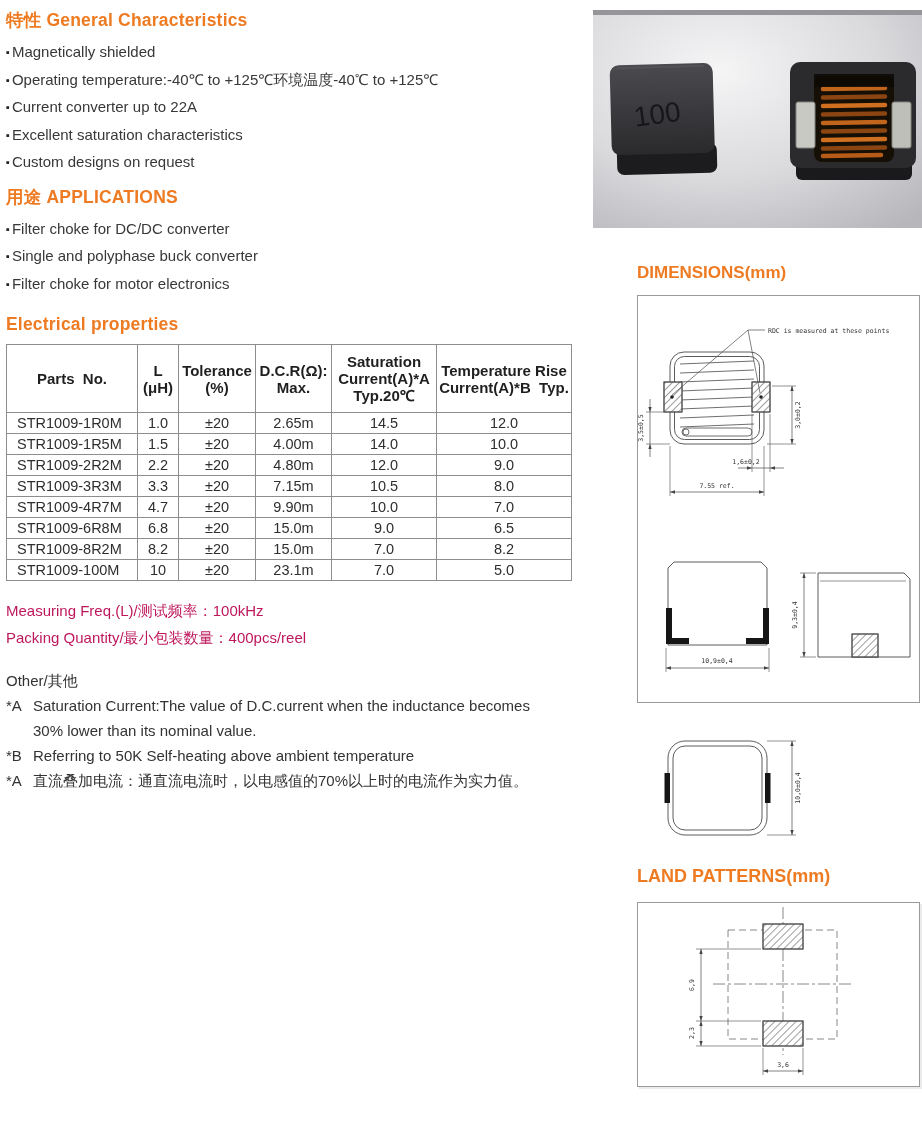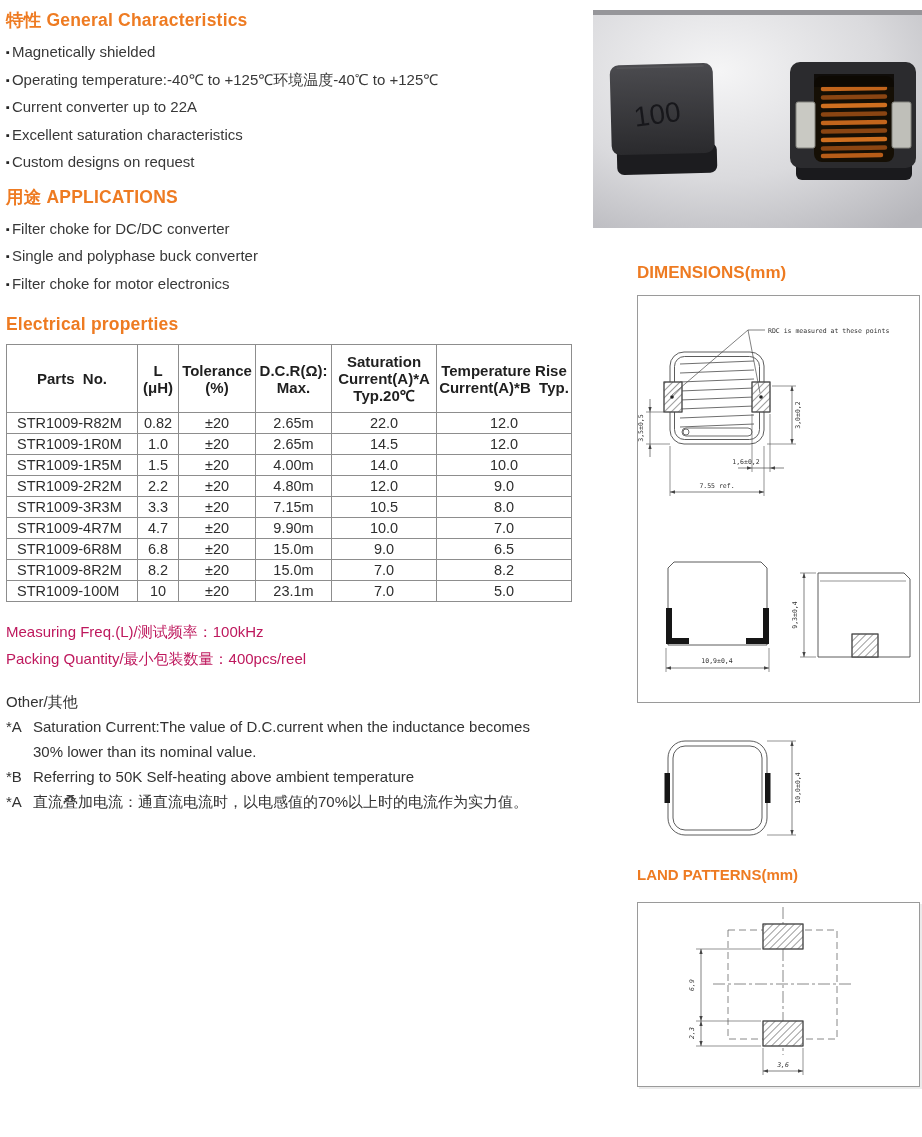--- a/index.html
+++ b/index.html
@@ -34,22 +34,22 @@
   .plain-line { font-size:15px; line-height:27px; color:#be185d; }
   .other-title { margin-top:17px; font-size:15px; line-height:25px; color:#333; }
   .note-item { display:flex; font-size:15px; line-height:25px; color:#333; }
   .note-marker { width:27px; flex:0 0 27px; }
   .note-text { white-space:pre-line; }
 
   
   .photo-wrap { position:absolute; left:593px; top:10px; width:329px; height:218px; }
   .dim-title  { position:absolute; left:637px; top:263px; font-size:17px; }
   .dim-box    { position:absolute; left:637px; top:295px; width:283px; height:408px; border:1px solid #9a9a9a; background:#fff; }
-  .land-title { position:absolute; left:637px; top:866px; font-size:15px; }
-  .land-box   { position:absolute; left:637px; top:902px; width:283px; height:185px; border:1px solid #9a9a9a; background:#fff; box-shadow:2px 2px 0 rgba(0,0,0,.08);font-style:italic; }
+  .land-title { position:absolute; left:637px; top:866px; font-size:18px; }
+  .land-box   { position:absolute; left:637px; top:902px; width:283px; height:185px; border:1px solid #9a9a9a; background:#fff; box-shadow:2px 2px 0 rgba(0,0,0,.08); }
   svg { display:block; }
   .dtxt { font-family:"DejaVu Sans Mono", monospace; font-size:6.5px; fill:#333; }
 </style>
 </head>
 <body>
 
 <div class="left-col">
 
   <h2 class="orange sec-title">特性 General Characteristics</h2>
   <div>
@@ -99,28 +99,20 @@
 Max.</th>
         <th>Saturation
 Current(A)*A
 Typ.20℃</th>
         <th>Temperature Rise
 Current(A)*B  Typ.</th>
       </tr>
     </thead>
     <tbody>
 
-        <tr>
-          <td class="c0">STR1009-R82M</td>
-          <td>0.82</td>
-          <td>±20</td>
-          <td>2.65m</td>
-          <td>22.0</td>
-          <td>12.0</td>
-        </tr>
 
         <tr>
           <td class="c0">STR1009-1R0M</td>
           <td>1.0</td>
           <td>±20</td>
           <td>2.65m</td>
           <td>14.5</td>
           <td>12.0</td>
         </tr>
 

